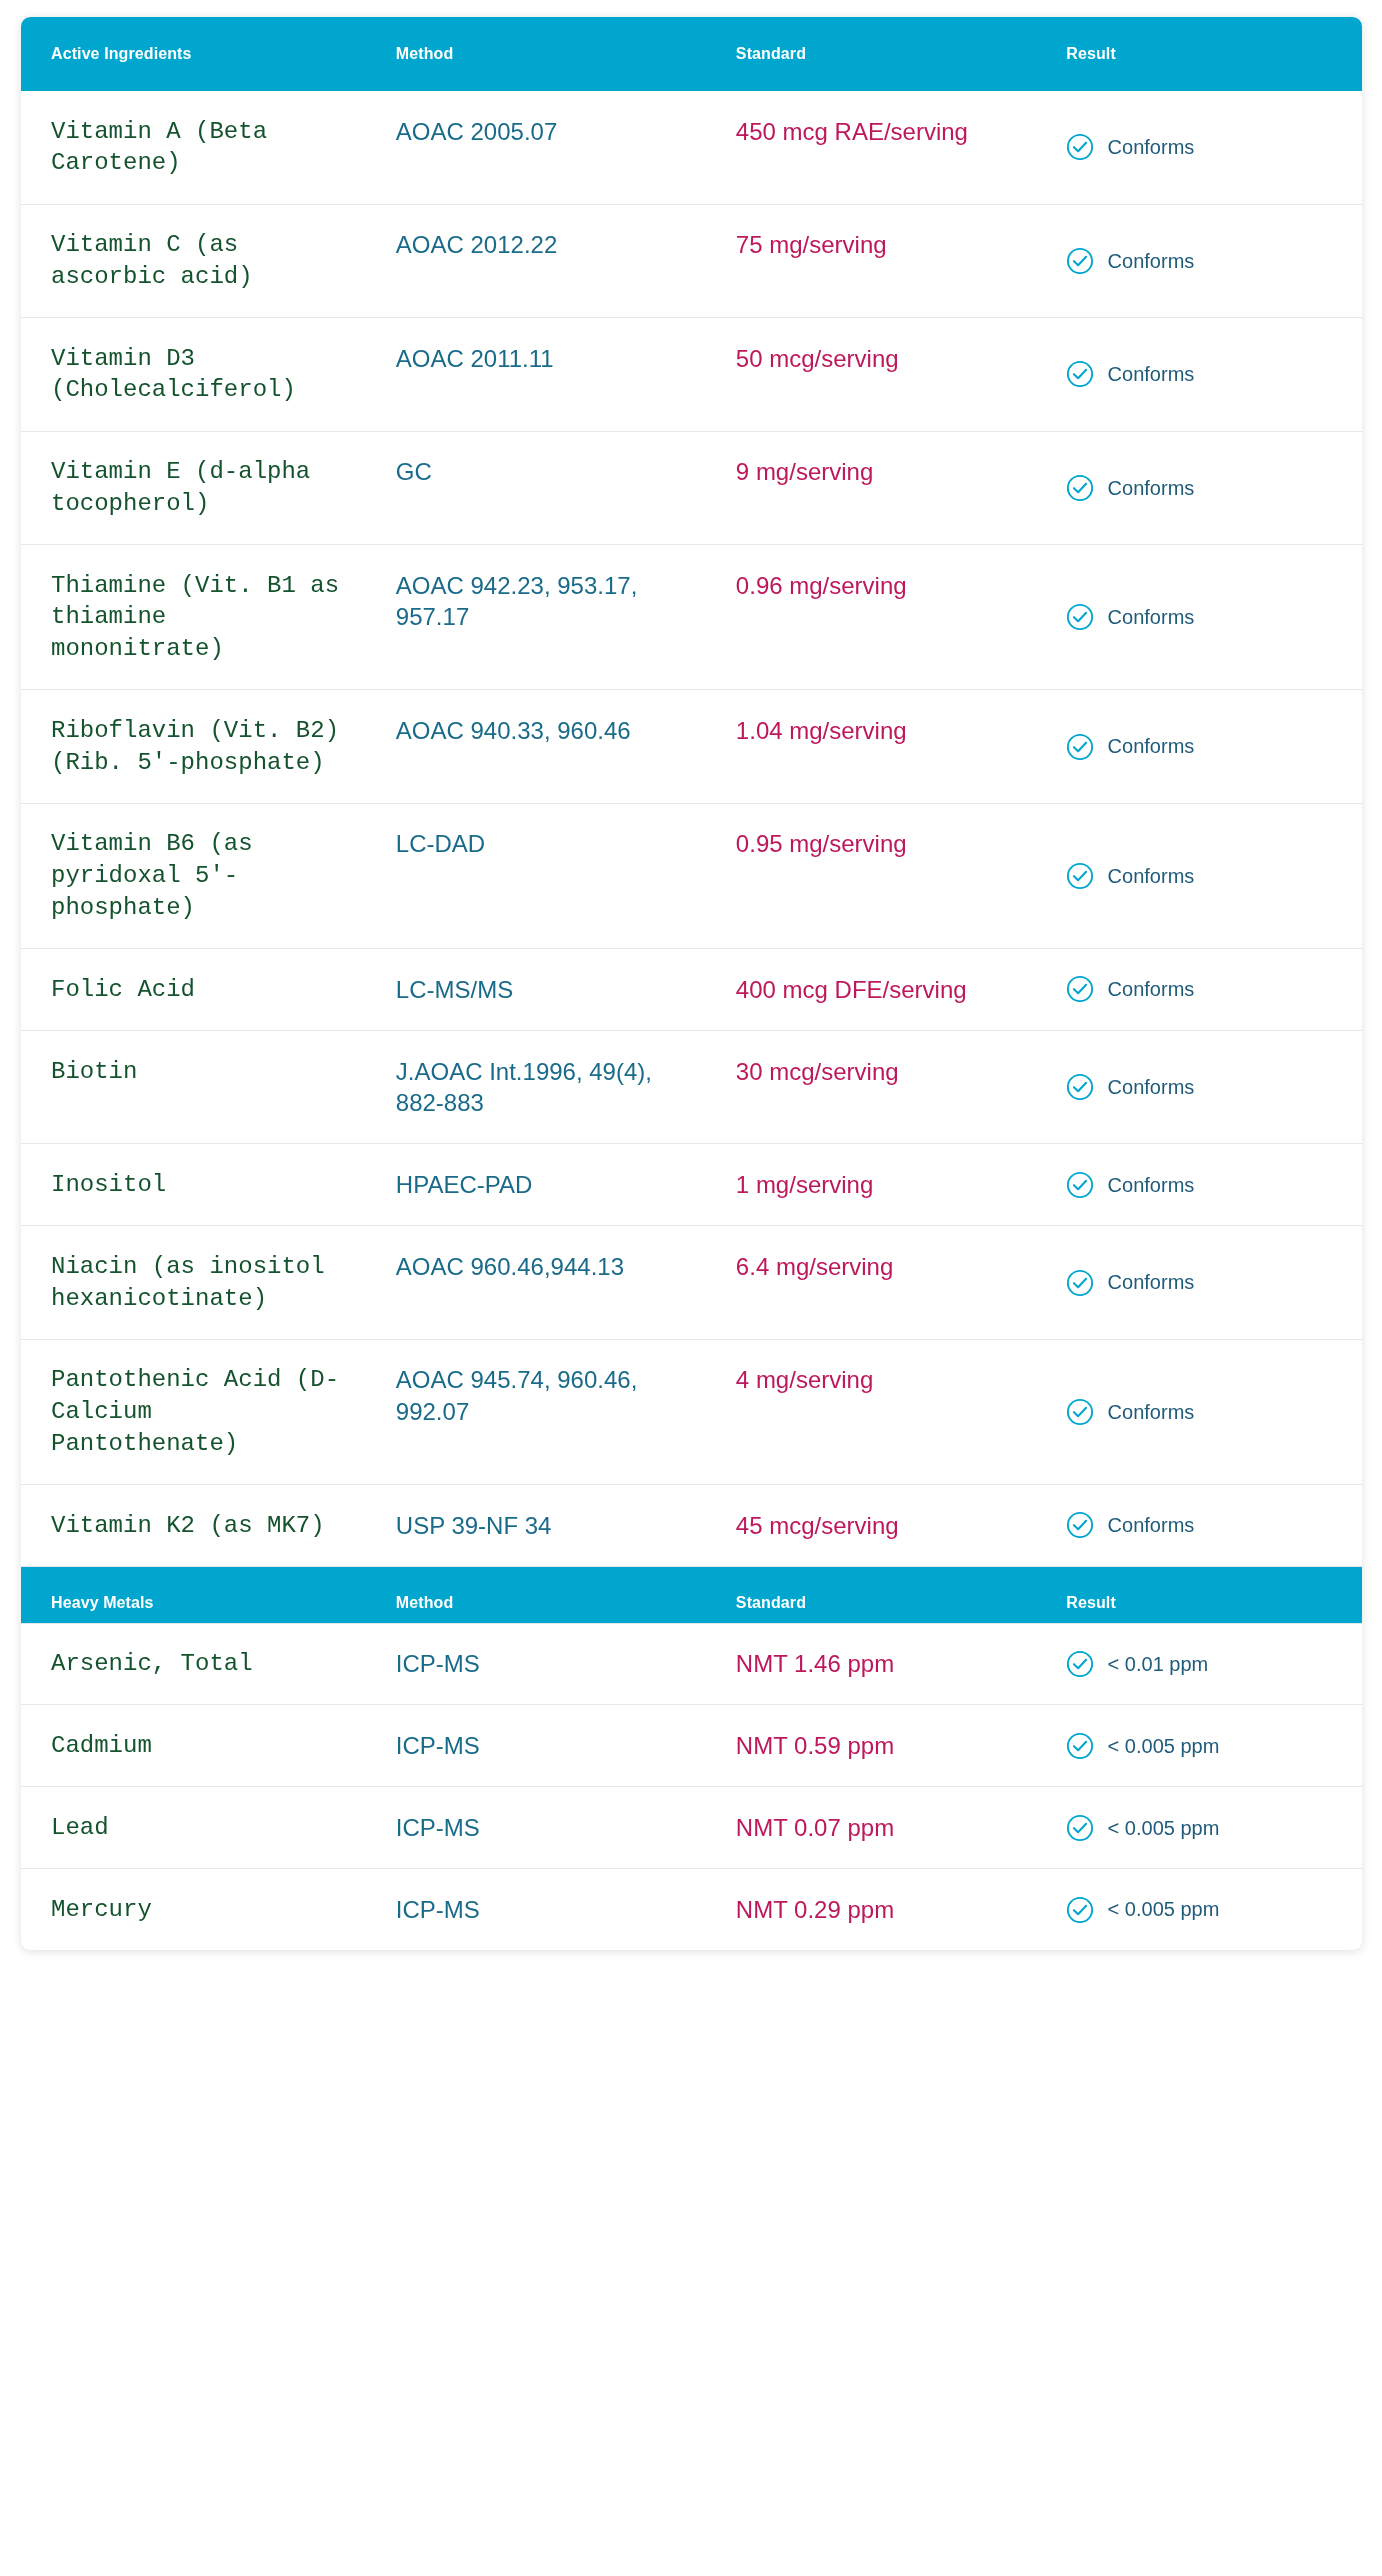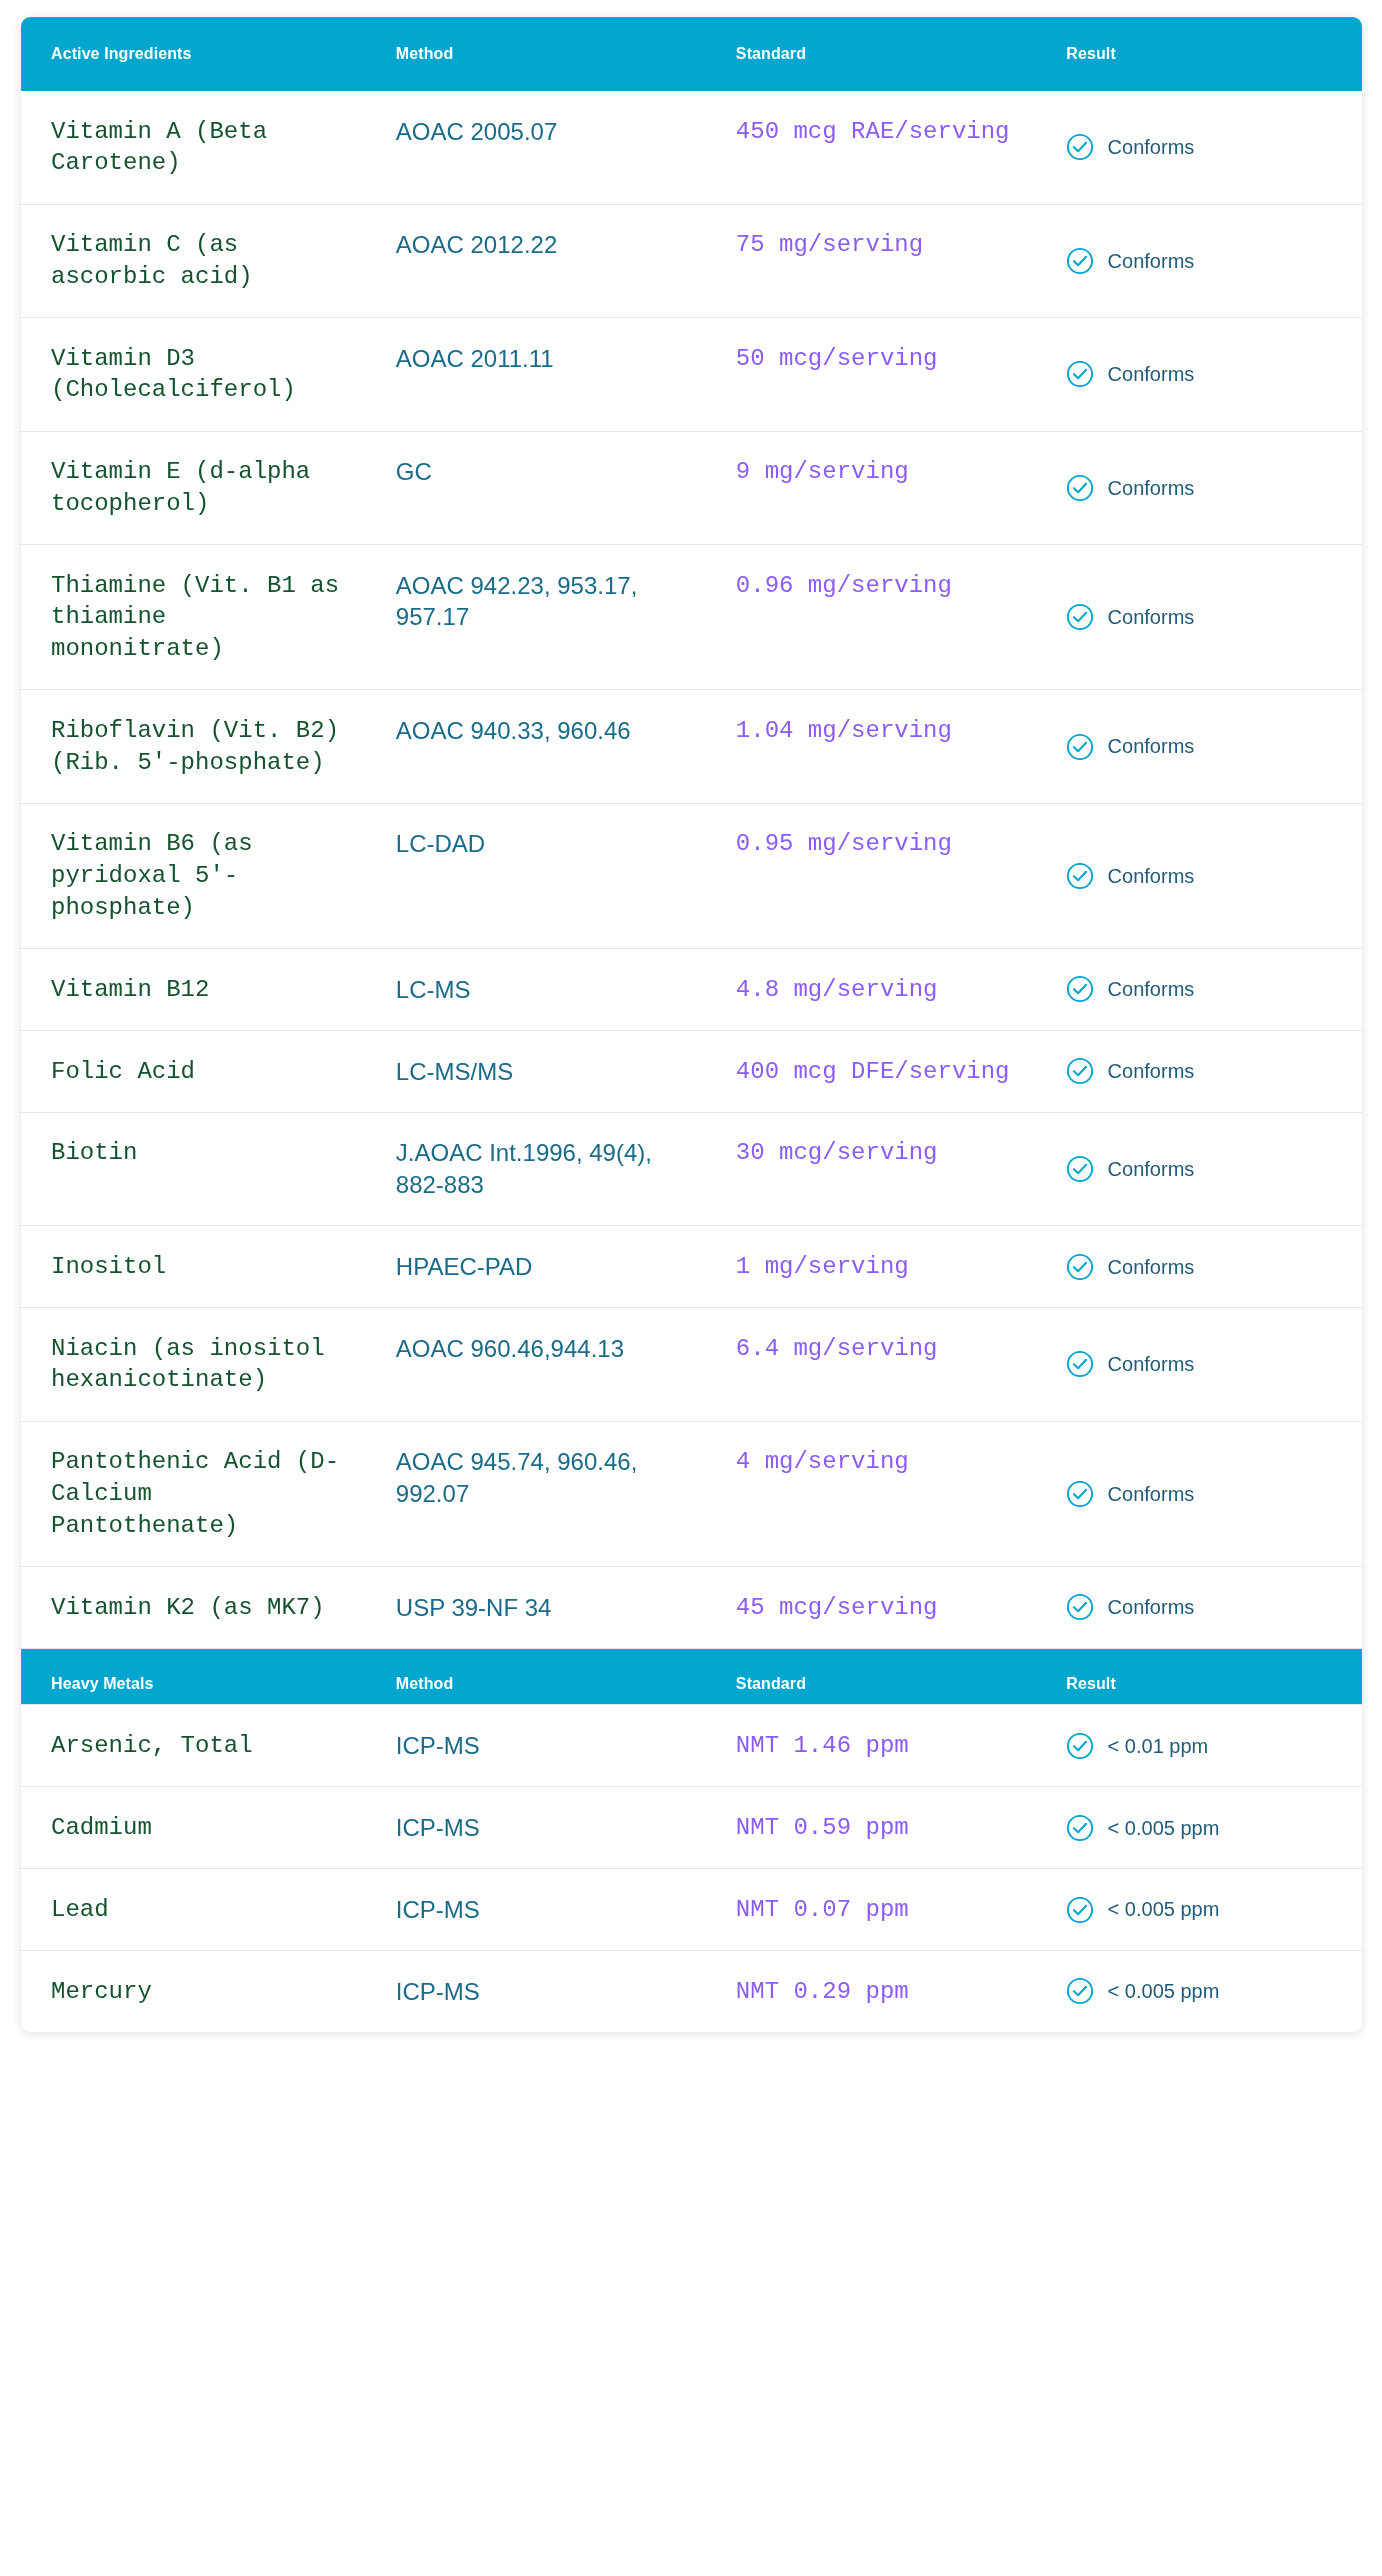--- a/index.html
+++ b/index.html
@@ -58,21 +58,21 @@
     border-bottom: 0.9px solid #e3e8ec;
     vertical-align: top;
     line-height: 1.32;
     font-weight: 400;
   }
   tbody tr:last-child td {
     border-bottom: none;
   }
   td.ingredient { color: #14532d; font-family: Liberation Mono, monospace; }
   td.method { color: #1a6b8a; }
-  td.standard { color: #8b5cf6; font-family: Liberation Mono, monospace; }
+  td.standard { color: #be185d; }
   td.result {
     color: #1f5b7a;
     vertical-align: middle;
     padding-top: 21px;
     padding-bottom: 21px;
   }
   .result-wrap {
     display: flex;
     align-items: center;
     gap: 13.3px;
@@ -222,36 +222,20 @@
           <svg width="28" height="28" viewBox="0 0 30 30" xmlns="http://www.w3.org/2000/svg">
             <circle cx="15" cy="15" r="13" fill="none" stroke="#00a6ce" stroke-width="2"></circle>
             <path d="M8.5 15.2 L13 19.5 L21.5 10.5" fill="none" stroke="#00a6ce" stroke-width="2.2" stroke-linecap="round" stroke-linejoin="round"></path>
           </svg>
         </span>
         <span class="result-text">Conforms</span>
       </span>
     </td>
   </tr>
 
-  <tr>
-    <td class="ingredient">Vitamin B12</td>
-    <td class="method">LC-MS</td>
-    <td class="standard">4.8 mg/serving</td>
-    <td class="result">
-      <span class="result-wrap">
-        <span class="check-icon">
-          <svg width="28" height="28" viewBox="0 0 30 30" xmlns="http://www.w3.org/2000/svg">
-            <circle cx="15" cy="15" r="13" fill="none" stroke="#00a6ce" stroke-width="2"></circle>
-            <path d="M8.5 15.2 L13 19.5 L21.5 10.5" fill="none" stroke="#00a6ce" stroke-width="2.2" stroke-linecap="round" stroke-linejoin="round"></path>
-          </svg>
-        </span>
-        <span class="result-text">Conforms</span>
-      </span>
-    </td>
-  </tr>
 
   <tr>
     <td class="ingredient">Folic Acid</td>
     <td class="method">LC-MS/MS</td>
     <td class="standard">400 mcg DFE/serving</td>
     <td class="result">
       <span class="result-wrap">
         <span class="check-icon">
           <svg width="28" height="28" viewBox="0 0 30 30" xmlns="http://www.w3.org/2000/svg">
             <circle cx="15" cy="15" r="13" fill="none" stroke="#00a6ce" stroke-width="2"></circle>

